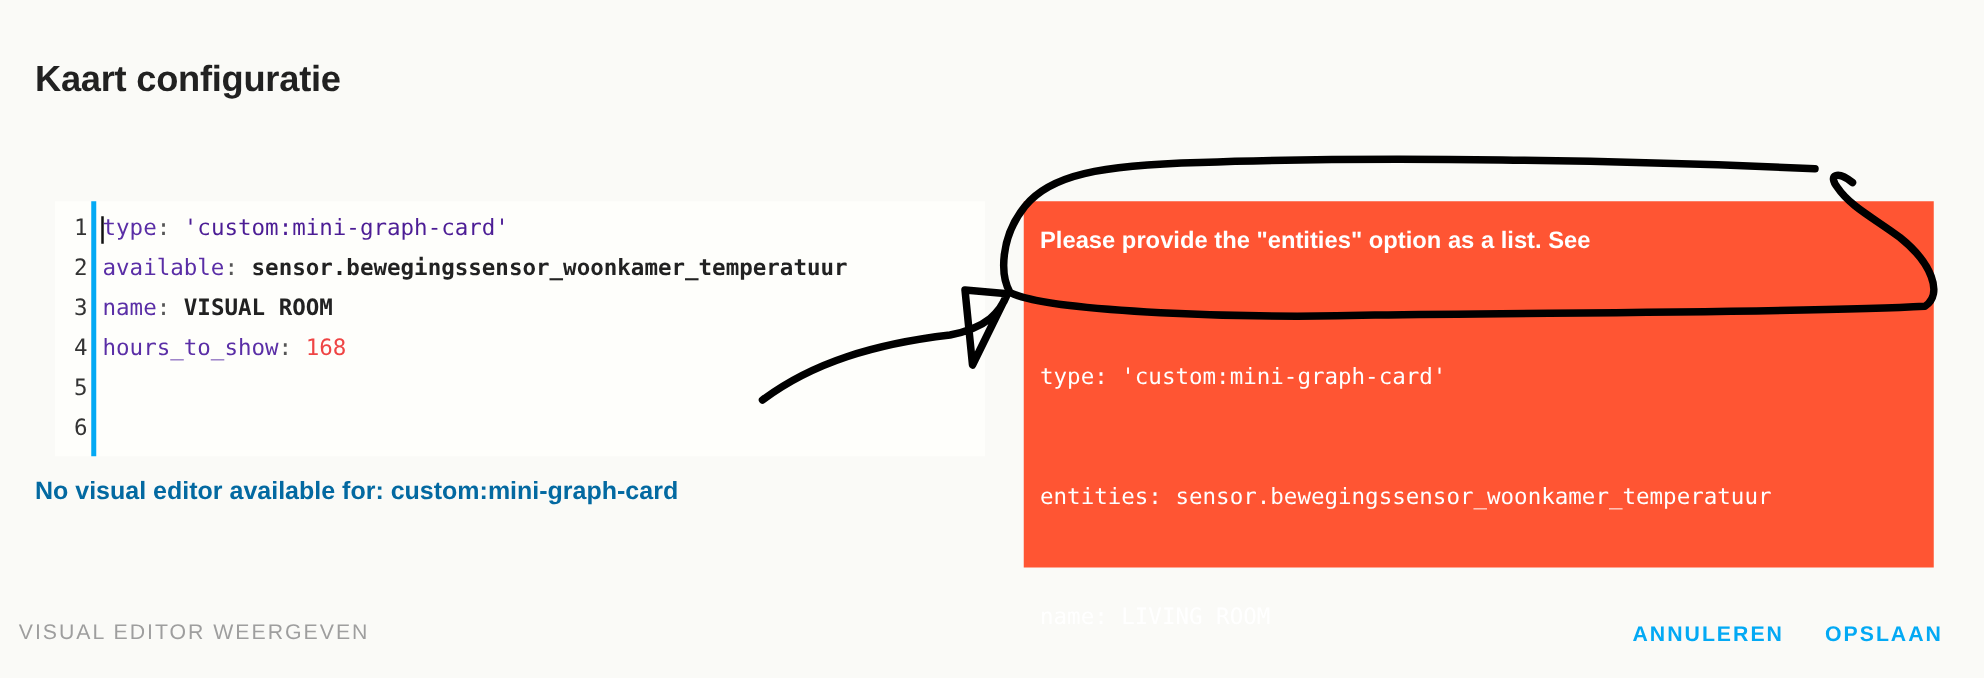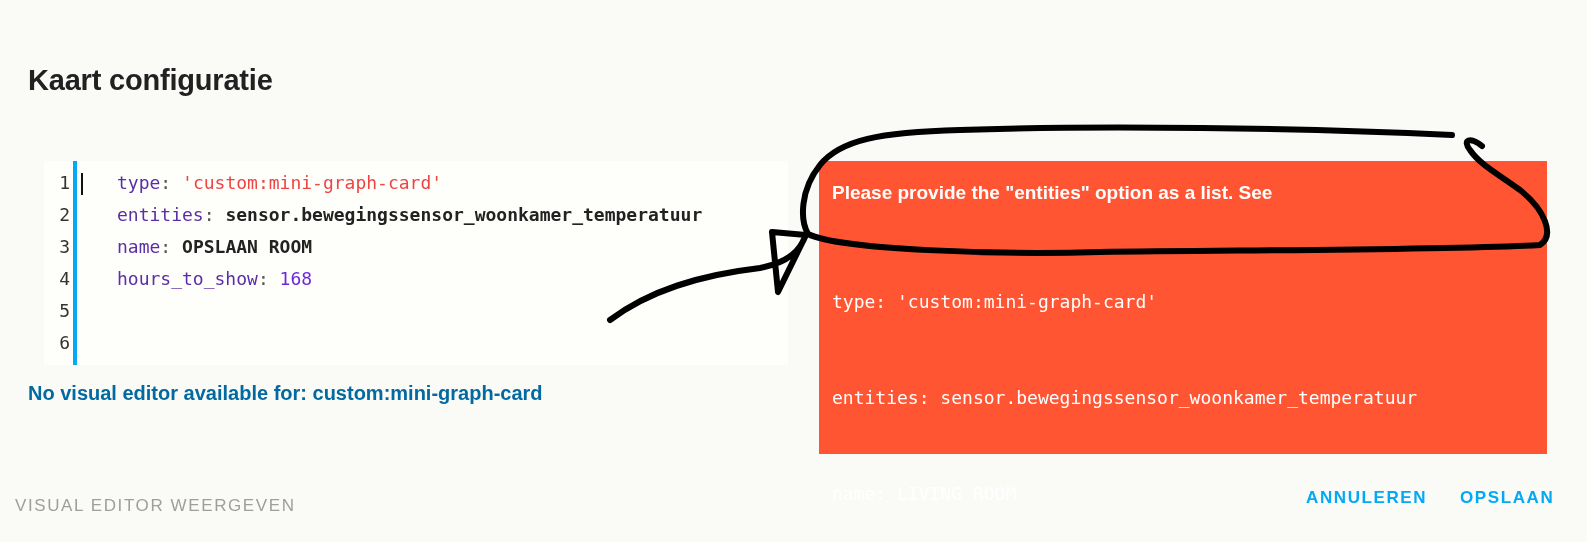--- a/index.html
+++ b/index.html
@@ -3,21 +3,21 @@
 <meta charset="utf-8">
 <style>
   * { box-sizing: border-box; margin: 0; padding: 0; }
   html, body {
     width: 1587px; height: 542px; overflow: hidden;
     background: #fafaf7;
     font-family: "Liberation Sans", "DejaVu Sans", sans-serif;
     position: relative;
   }
   .dialog-title {
-    position: absolute; left: 28px; top: 64px;
+    position: absolute; left: 28px; top: 48px;
     font-size: 29px; font-weight: bold; color: #212121;
     letter-spacing: -0.2px;
   }
   .editor {
     position: absolute; left: 44px; top: 161px;
     width: 744px; height: 204px;
     background: #fefefb;
   }
   .editor .gutter {
     position: absolute; left: 0; top: 0; width: 29px; height: 100%;
@@ -29,24 +29,24 @@
     position: absolute; left: 29px; top: 0; width: 4px; height: 100%;
     background: #03a9f4;
   }
   .editor .code {
     position: absolute; left: 38px; top: 0;
     font-family: "DejaVu Sans Mono", "Liberation Mono", monospace;
     font-size: 18px; padding-top: 11px;
   }
   .line-num, .code-line { height: 32px; line-height: 22px; white-space: pre; }
   .gutter .line-num { padding-right: 3px; }
-  .k { color: #5a2ea6; padding-left: 35px; }
+  .k { color: #5a2ea6; }
   .p { color: #555; }
-  .s { color: #ef4444; }
-  .n { color: #6d28d9; text-align: center; }
+  .s { color: #4c1d95; }
+  .n { color: #ef4444; text-align: center; }
   .v { color: #222; font-weight: bold; }
   .cursor {
     position: absolute; left: 37px; top: 12px; width: 2px; height: 22px;
     background: #111;
   }
   .no-visual {
     position: absolute; left: 28px; top: 382px;
     font-size: 20px; color: #0369a1; font-weight: bold;
   }
   .error-card {
@@ -64,21 +64,21 @@
     font-family: "DejaVu Sans Mono", "Liberation Mono", monospace;
     font-size: 18px; line-height: 32px; white-space: pre;
   }
   .footer-left {
     position: absolute; left: 15px; top: 496px;
     font-size: 17px; letter-spacing: 1.6px; color: #9e9e9e;
     background: none; border: none; cursor: pointer;
     font-family: "Liberation Sans", sans-serif;
   }
   .footer-btn {
-    position: absolute; top: 488px;
+    position: absolute; top: 498px;
     font-size: 17px; letter-spacing: 1.6px; color: #03a9f4; font-weight: bold;
     background: none; border: none; cursor: pointer;
     font-family: "Liberation Sans", sans-serif;
   }
   .btn-cancel { left: 1306px; }
   .btn-save { left: 1460px; }
   svg.annotation {
     position: absolute; left: 0; top: 0; pointer-events: none;
   }
 </style>
@@ -93,22 +93,22 @@
     <div class="line-num">2</div>
     <div class="line-num">3</div>
     <div class="line-num">4</div>
     <div class="line-num">5</div>
     <div class="line-num">6</div>
   </div>
   <div class="accent-bar"></div>
   <div class="cursor"></div>
   <div class="code">
     <div class="code-line"><span class="k">type</span><span class="p">: </span><span class="s">'custom:mini-graph-card'</span></div>
-    <div class="code-line"><span class="k">entities</span><span class="p">: </span><span class="v">sensor.bewegingssensor_woonkamer_temperatuur</span></div>
-    <div class="code-line"><span class="k">name</span><span class="p">: </span><span class="v">OPSLAAN ROOM</span></div>
+    <div class="code-line"><span class="k">available</span><span class="p">: </span><span class="v">sensor.bewegingssensor_woonkamer_temperatuur</span></div>
+    <div class="code-line"><span class="k">name</span><span class="p">: </span><span class="v">VISUAL ROOM</span></div>
     <div class="code-line"><span class="k">hours_to_show</span><span class="p">: </span><span class="n">168</span></div>
     <div class="code-line"><span class="k"></span></div>
   </div>
 </div>
 
 <div class="no-visual">No visual editor available for: custom:mini-graph-card</div>
 
 <div class="error-card">
   <div class="msg">
     <div>Please provide the "entities" option as a list. See</div>

